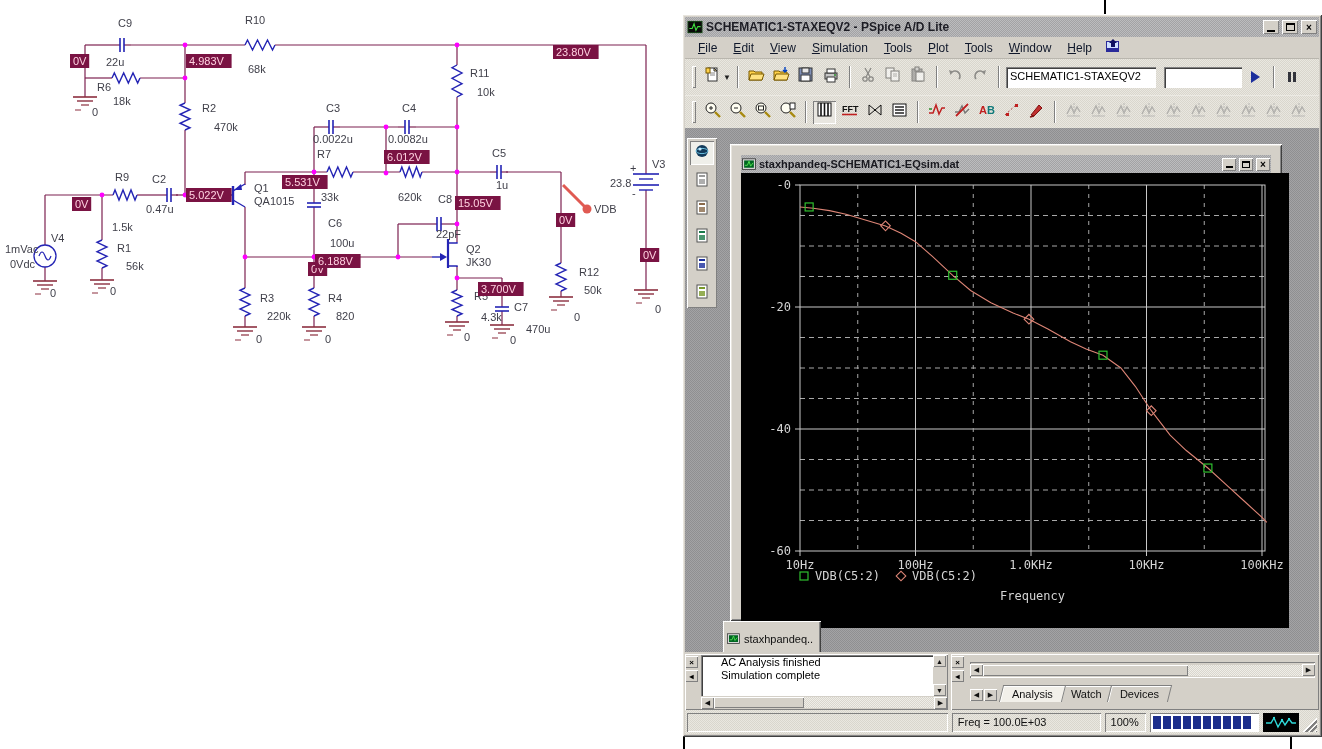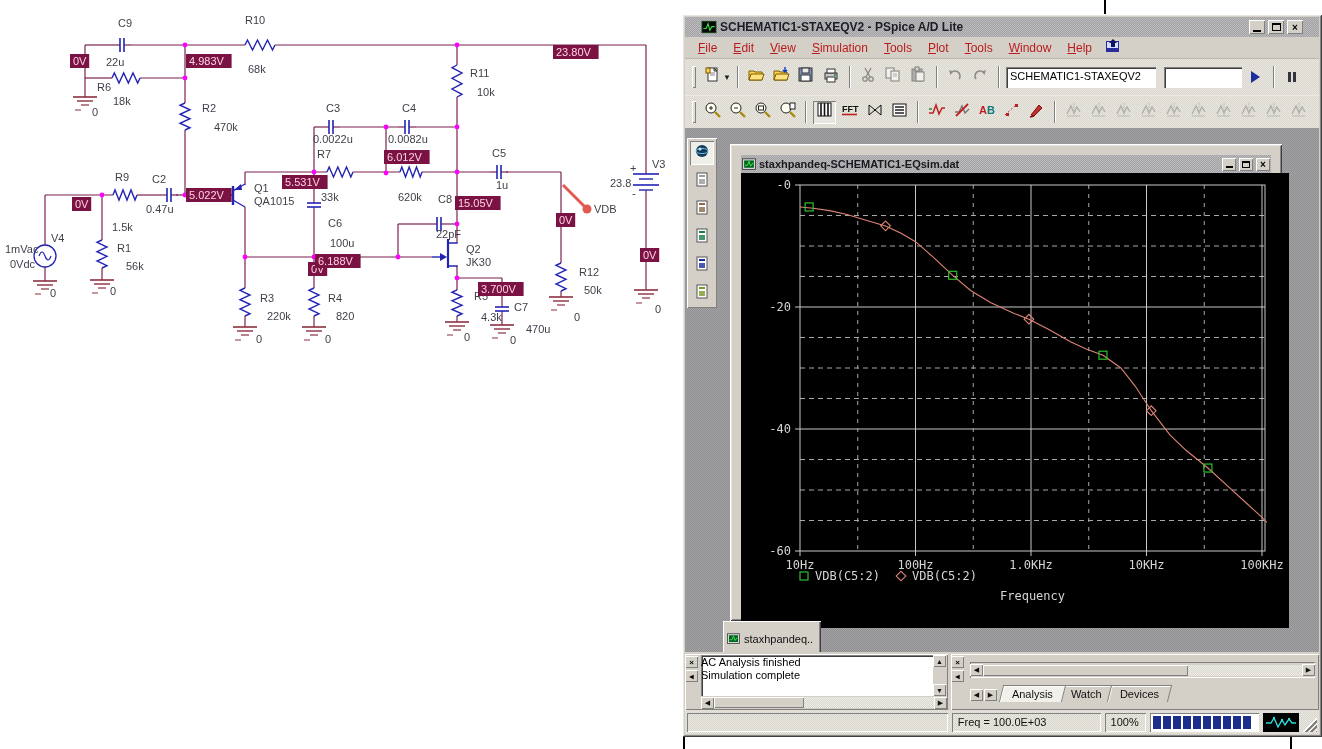--- a/index.html
+++ b/index.html
@@ -27,32 +27,32 @@
   .badge-text { font:11px "Liberation Sans", sans-serif; fill:#ffd2e0; }
 
   #underlay-topline { position:absolute; left:1104px; top:0; width:2px; height:14px; background:#000; }
   #underlay-bottom { position:absolute; left:0; top:737px; width:1322px; height:12px; background:#fff; }
   .u-vline { position:absolute; top:0; width:2px; height:12px; background:#000; }
   #title-block-text { position:absolute; left:716px; top:16px; font:11px "Liberation Sans",sans-serif; color:#333; }
 
   
   #pspice-window { position:absolute; left:682px; top:14px; width:640px; height:723px;
                    background:#d4d0c8; display:flex; flex-direction:column; padding:3px; }
-  #titlebar { height:20px; display:flex; align-items:center; padding:0 16px; gap:3px; }
+  #titlebar { height:20px; display:flex; align-items:center; padding:0 2px; gap:3px; }
   #titlebar .title { flex:1; font:bold 12px "Liberation Sans",sans-serif; color:#1c1c24;
                      white-space:nowrap; overflow:hidden; }
   .winbtn { width:16px; height:14px; background:#d4d0c8; display:flex; align-items:center;
             justify-content:center; font:bold 10px "Liberation Sans",sans-serif; color:#000; }
   .glyph-min { width:8px; height:2px; background:#000; margin-top:7px; }
   .glyph-max { width:9px; height:8px; border:1px solid #000; border-top:2px solid #000; }
   .appicon { width:16px; height:15px; }
 
   #menubar { height:22px; display:flex; align-items:center; padding-left:6px; gap:2px;
              border-bottom:1px solid #b9b6ae; }
-  .menu-item { font:12px "Liberation Sans",sans-serif; color:#b91c1c; padding:9px 7px; }
+  .menu-item { font:12px "Liberation Sans",sans-serif; color:#0f172a; padding:9px 7px; }
   .menu-item .u { text-decoration:underline; }
   #menubar .menu-endicon { margin-left:4px; }
 
   .toolbar { display:flex; align-items:center; padding:2px 4px; gap:2px; }
   #toolbar1 { height:36px; }
   #toolbar2 { height:33px; border-top:1px solid #eceae4; }
   .tb-handle { width:4px; height:22px; margin:0 3px; box-shadow:inset 1px 1px 0 #fff, inset -1px -1px 0 #808080; }
   .tb-sep { width:2px; height:22px; margin:0 4px; box-shadow:inset 1px 0 0 #808080, inset -1px 0 0 #fff; }
   .tb-btn { width:23px; height:23px; display:flex; align-items:center; justify-content:center; }
   .tb-btn.pressed { box-shadow:inset 1px 1px 0 #808080, inset -1px -1px 0 #fff; background:#e8e6e0; }
@@ -80,21 +80,21 @@
               box-shadow:inset 1px 1px 0 #fff, inset -1px 0 0 #404040, inset -2px 0 0 #868686;
               font:11px "Liberation Sans",sans-serif; color:#111; }
 
   
   #panels { height:58px; display:flex; gap:3px; padding-top:2px; }
   .panel-btncol { width:15px; display:flex; flex-direction:column; gap:2px; padding-top:2px; }
   .pb { width:13px; height:12px; background:#d4d0c8; font:bold 8px "Liberation Sans",sans-serif;
         display:flex; align-items:center; justify-content:center; color:#000; }
   #output-panel { width:263px; display:flex; }
   #output-box { flex:1; display:flex; flex-direction:column; background:#fff; margin:1px; }
-  #output-lines { flex:1; overflow:hidden; padding:1px 0; }
+  #output-lines { flex:1; overflow:hidden; padding:1px 20px; }
   .output-line { font:11px "Liberation Sans",sans-serif; color:#000; line-height:13px; white-space:nowrap; }
   .hscroll { height:13px; display:flex; align-items:center; background:#d4d0c8; }
   .vscroll { width:14px; display:flex; flex-direction:column; justify-content:space-between; background:#d4d0c8; }
   .scr-btn { width:13px; height:12px; background:#d4d0c8; display:flex; align-items:center; justify-content:center;
              font-size:7px; color:#111; }
   .scr-thumb-h { height:11px; background:#d4d0c8; }
   .scr-track { background-image: conic-gradient(#efede8 25%, #d9d6cd 0 50%, #efede8 0 75%, #d9d6cd 0);
                background-size:2px 2px; }
 
   #watch-panel { flex:1; display:flex; }

